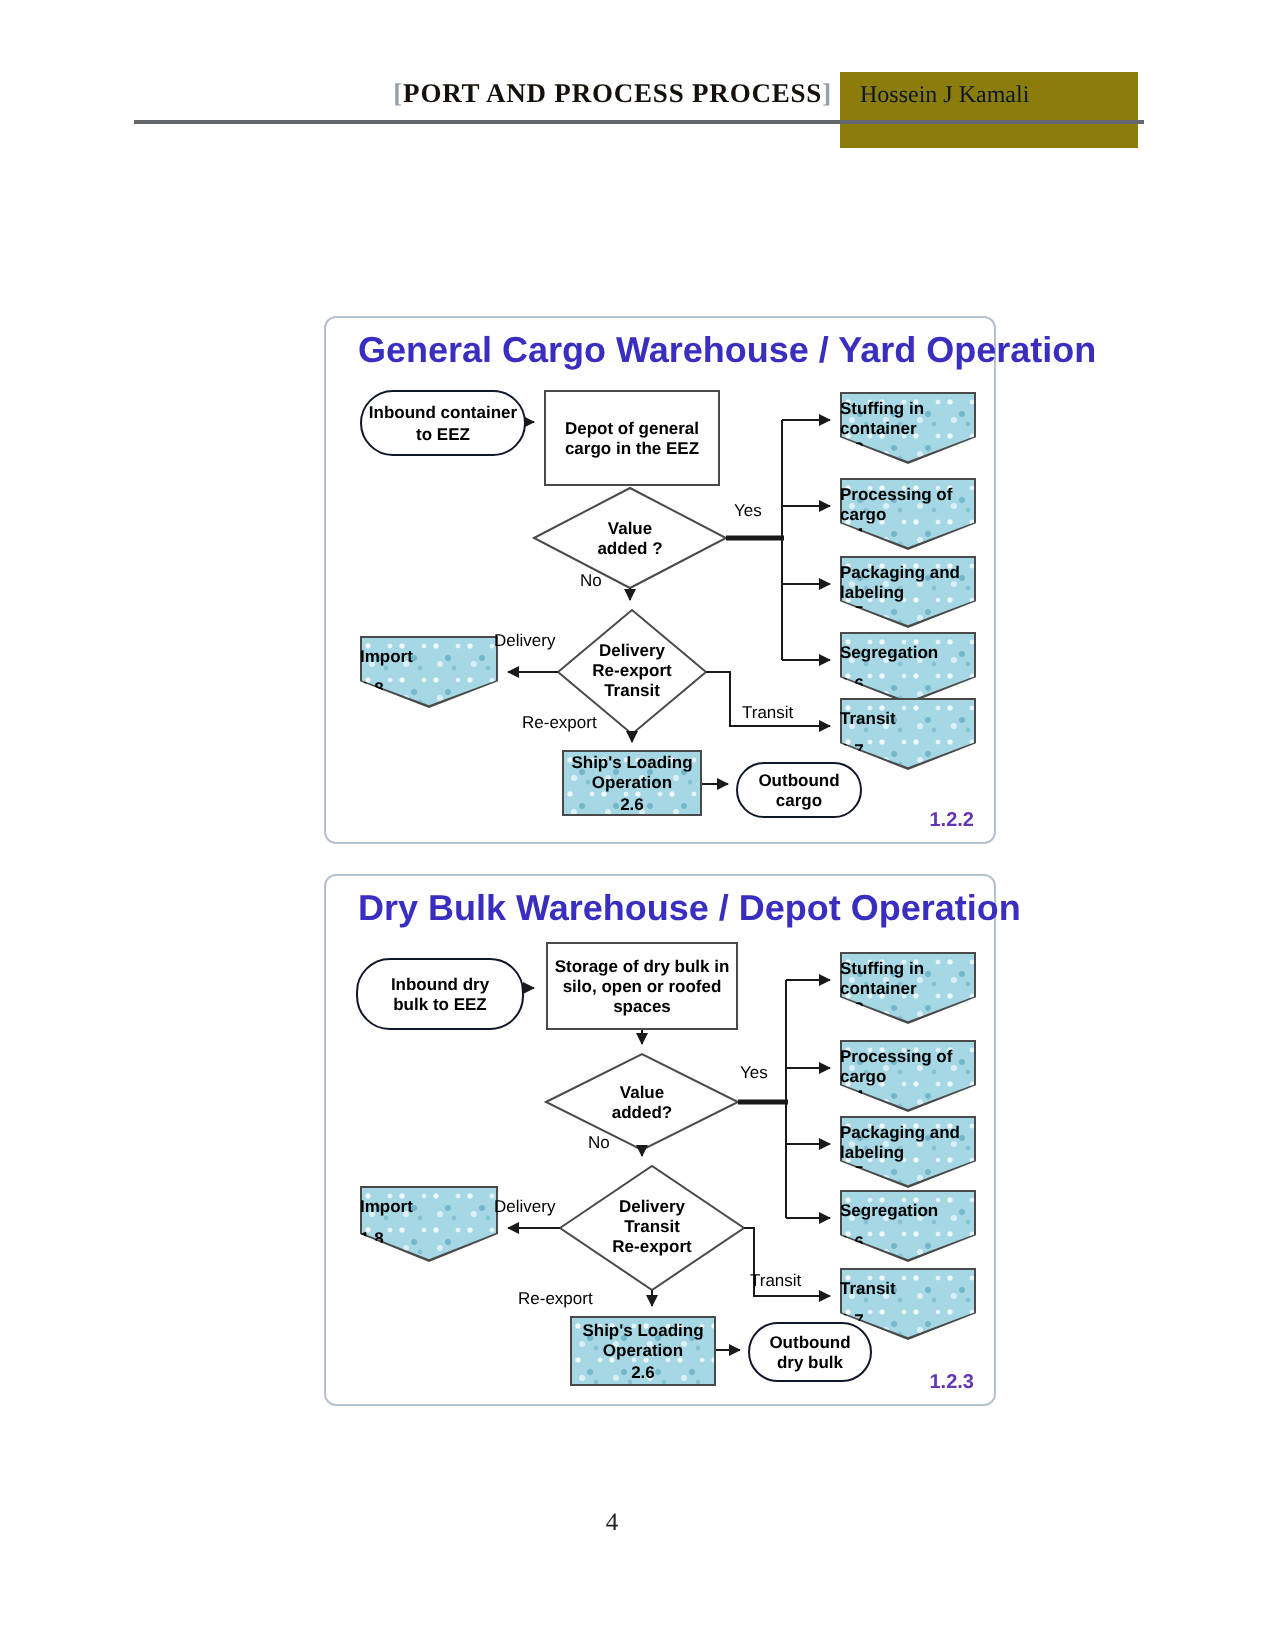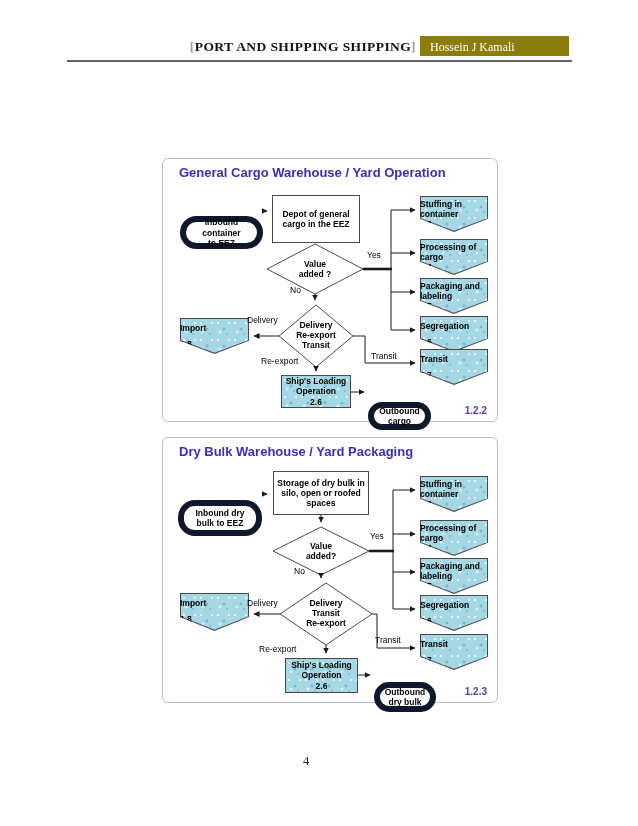--- a/index.html
+++ b/index.html
@@ -8,48 +8,48 @@
     font-family:"Liberation Sans",sans-serif;overflow:hidden;
   }
   
   .header-title{
     position:absolute;right:222px;top:39px;
     font-family:"Liberation Serif",serif;font-weight:bold;font-size:13.5px;
     color:#15100a;letter-spacing:.4px;white-space:nowrap;
   }
   .bracket{color:#95a0ad;font-weight:bold;}
   .author-box{
-    position:absolute;left:420px;top:36px;width:149px;height:20px;
-    background:#8a7d0b;color:#ffffff;
+    position:absolute;left:420px;top:36px;width:149px;height:38px;
+    background:#8a7d0b;color:#0f172a;
     font-family:"Liberation Serif",serif;font-size:12px;line-height:22px;
     padding-left:10px;box-sizing:border-box;white-space:nowrap;
   }
   .header-rule{position:absolute;left:67px;top:60px;width:505px;height:2px;background:#63676d;}
   
   .panel{
     position:absolute;left:162px;width:336px;background:#fff;
     border:1.6px solid #b5c1ce;border-radius:6px;box-sizing:border-box;
   }
   #panel1{top:158px;height:264px;}
   #panel2{top:437px;height:266px;}
   .panel-title{
     position:absolute;left:16px;top:6px;margin:0;
-    font-size:13px;font-weight:bold;color:#3a2ec0;white-space:nowrap;
+    font-size:18px;font-weight:bold;color:#3a2ec0;white-space:nowrap;
   }
   .connectors{position:absolute;left:0;top:0;}
   .connectors line,.connectors polyline{stroke:#1a1a1a;stroke-width:1;fill:none;}
   .connectors line.thick{stroke-width:2.6;}
   .connectors polygon{fill:#ffffff;stroke:#4a4a4a;stroke-width:1;}
   .node{
     position:absolute;box-sizing:border-box;
     display:flex;align-items:center;justify-content:center;
     text-align:center;font-weight:bold;font-size:8.5px;line-height:1.18;
     color:#000;white-space:pre-line;
   }
-  .stadium{background:#fff;border:6px solid #0f172a;border-radius:17px;margin-top:21px;}
+  .stadium{background:#fff;border:1px solid #0f172a;border-radius:17px;}
   .rect{background:#fff;border:1px solid #4a4a4a;}
   .tex{
     background-color:#a5d8e4;
     background-image:
       radial-gradient(circle at 3px 4px, rgba(255,255,255,.85) 1.1px, transparent 1.5px),
       radial-gradient(circle at 9px 10px, rgba(96,170,192,.7) 1.3px, transparent 1.7px),
       radial-gradient(circle at 14px 4px, rgba(255,255,255,.7) 1px, transparent 1.4px),
       radial-gradient(circle at 5px 13px, rgba(255,255,255,.6) 1.3px, transparent 1.7px),
       radial-gradient(circle at 12px 15px, rgba(110,180,200,.6) 1px, transparent 1.4px);
     background-size:17px 17px;
@@ -72,21 +72,21 @@
   .ref{position:absolute;right:10px;bottom:5px;font-size:10px;font-weight:bold;color:#6236b4;text-align:center;}
   .page-number{
     position:absolute;top:754px;left:0;width:612px;text-align:center;
     font-family:"Liberation Serif",serif;font-size:12.5px;color:#222;
   }
 </style>
 </head>
 <body>
 
 <div class="header-title">
-  <span class="bracket">[</span><span>PORT AND SHIPPING SHIPPING</span><span class="bracket">]</span>
+  <span class="bracket">[</span><span>PORT AND PROCESS PROCESS</span><span class="bracket">]</span>
 </div>
 <div class="author-box">
   <span>Hossein J Kamali</span>
 </div>
 <div class="header-rule"></div>
 
 <section class="panel" id="panel1">
   <h2 class="panel-title">General Cargo Warehouse / Yard Operation</h2>
 
   <svg class="connectors" width="336" height="264" viewBox="0 0 336 264">
@@ -166,21 +166,21 @@
   <div class="lbl" style="left:204px;top:91px">Yes</div>
   <div class="lbl" style="left:127px;top:126px">No</div>
   <div class="lbl" style="left:84px;top:156px">Delivery</div>
   <div class="lbl" style="left:98px;top:197px">Re-export</div>
   <div class="lbl" style="left:208px;top:192px">Transit</div>
 
   <div class="ref">1.2.2</div>
 </section>
 
 <section class="panel" id="panel2">
-  <h2 class="panel-title">Dry Bulk Warehouse / Yard Packaging</h2>
+  <h2 class="panel-title">Dry Bulk Warehouse / Depot Operation</h2>
 
   <svg class="connectors" width="336" height="266" viewBox="0 0 336 266">
     <defs>
       <marker id="ah2" markerWidth="7" markerHeight="7" refX="5.5" refY="3" orient="auto">
         <path d="M0,0 L6,3 L0,6 Z" fill="#1a1a1a"></path>
       </marker>
     </defs>
     <line x1="99" y1="56" x2="104" y2="56" marker-end="url(#ah2)"></line>
     <line x1="158" y1="77" x2="158" y2="84" marker-end="url(#ah2)"></line>
     <polygon points="110,113 158,89 206,113 158,137"></polygon>

